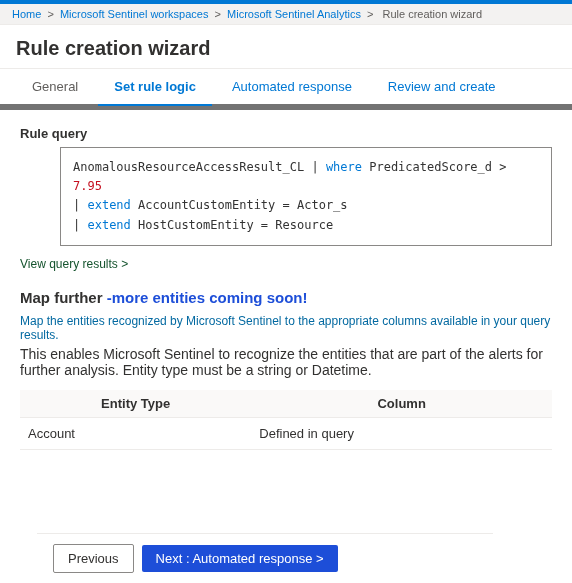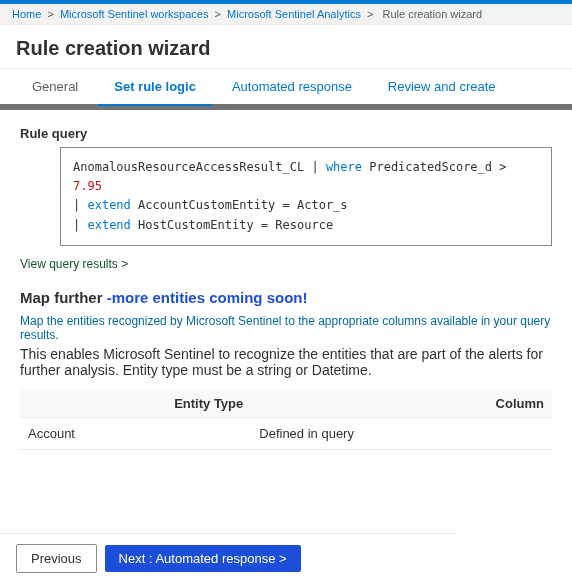--- a/index.html
+++ b/index.html
@@ -122,21 +122,21 @@
       font-size: 14px;
       color: #323130;
       margin-bottom: 12px;
     }
     .entities-table {
       width: 100%;
       border-collapse: collapse;
       font-size: 13px;
     }
     .entities-table th {
-      text-align: right;
+      text-align: center;
       padding: 6px 8px;
       border-bottom: 1px solid #edebe9;
       font-weight: 600;
       color: #323130;
       background: #faf9f8;
     }
     .entities-table td {
       padding: 8px 8px;
       border-bottom: 1px solid #edebe9;
       color: #323130;
@@ -144,20 +144,21 @@
     .footer {
       position: absolute;
       bottom: 0;
       width: 456px;
       padding: 10px 16px;
       border-top: 1px solid #edebe9;
       background: #fff;
       display: flex;
       gap: 8px;
       align-items: center;
+      margin-left: 37px;
     }
     .btn-prev {
       padding: 6px 14px;
       border: 1px solid #8a8886;
       background: #fff;
       color: #323130;
       font-size: 13px;
       cursor: pointer;
       border-radius: 2px;
     }

